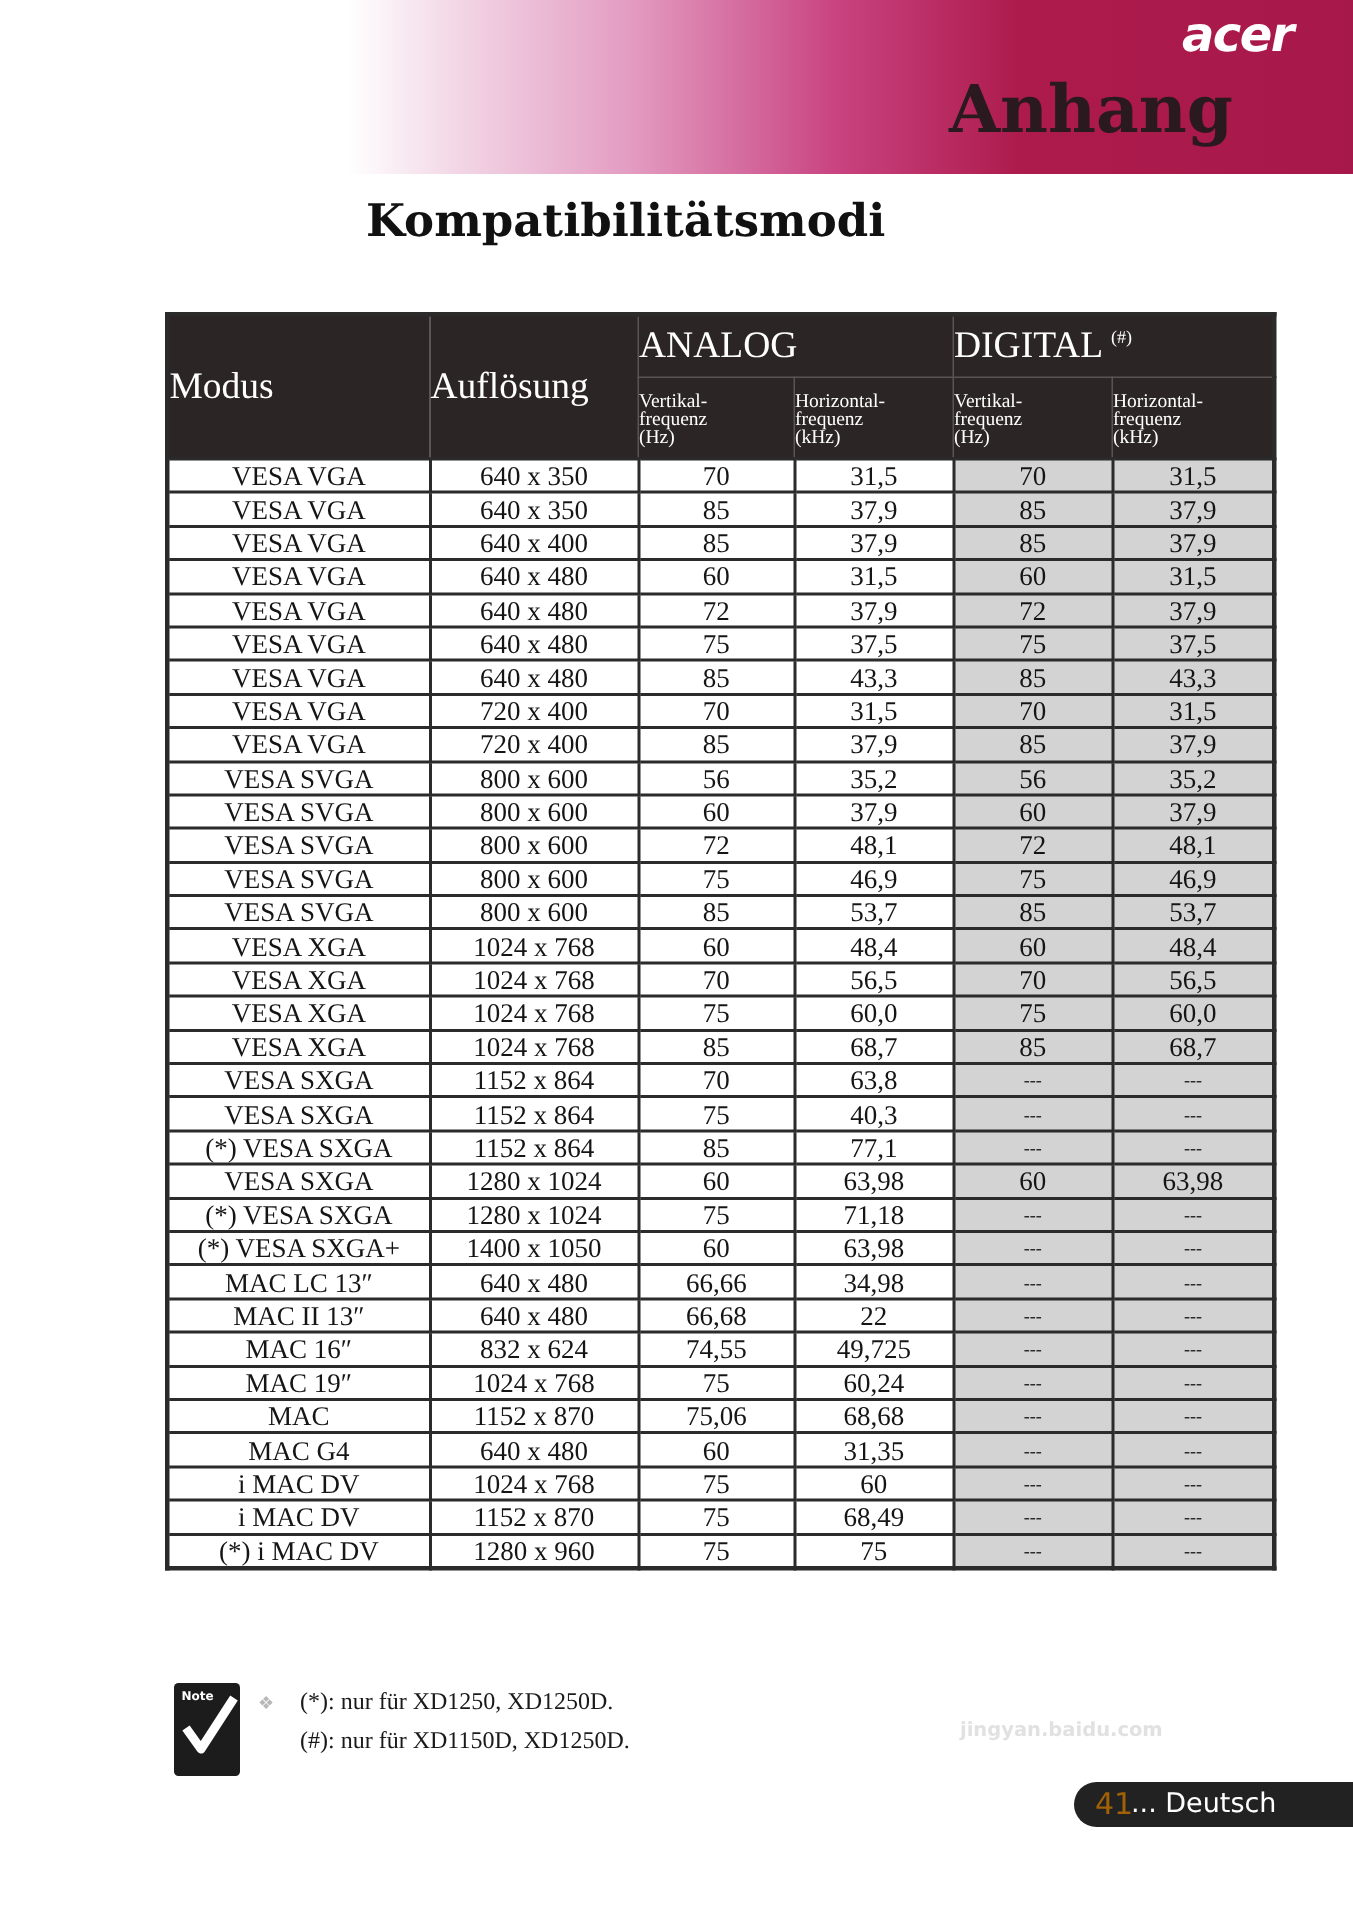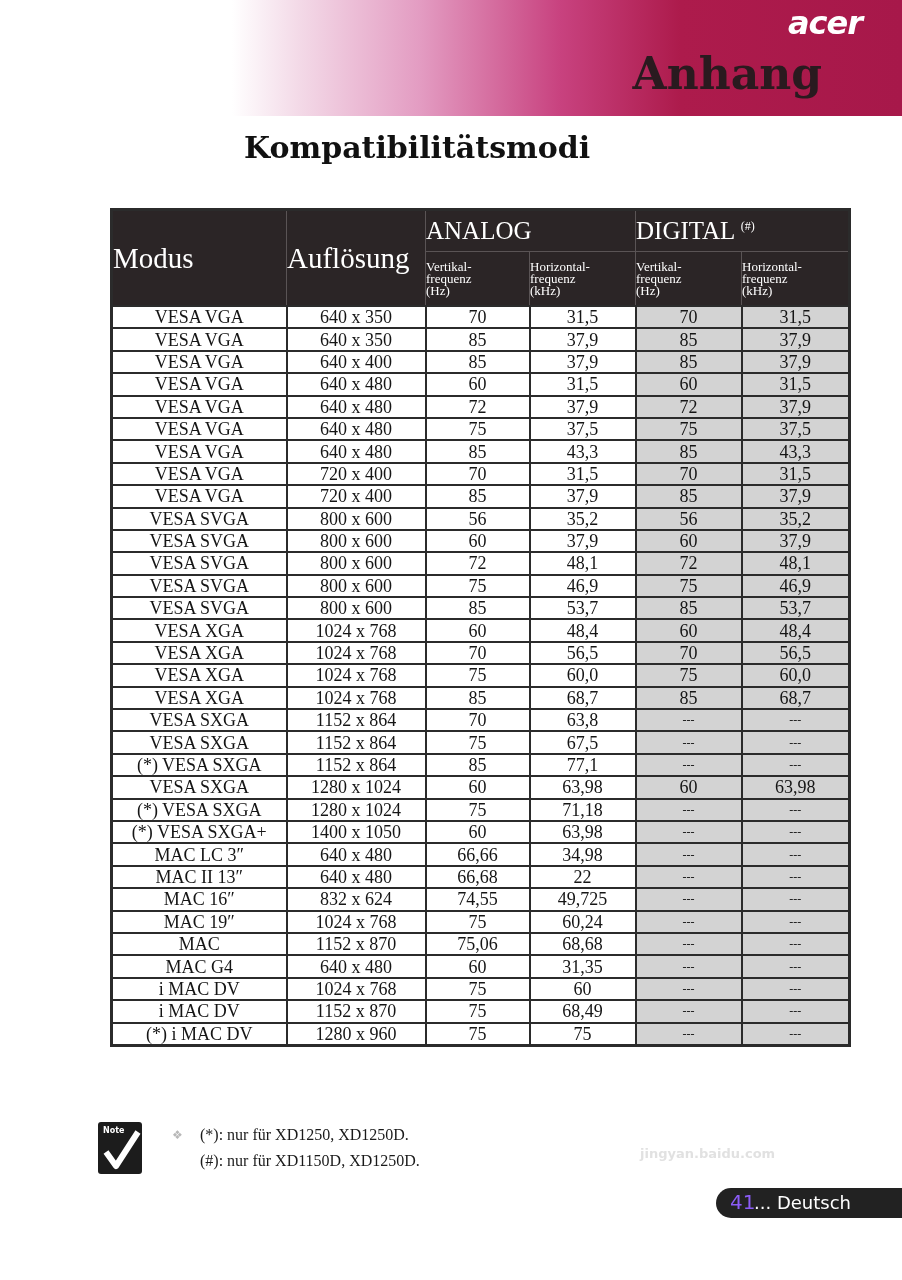--- a/index.html
+++ b/index.html
@@ -30,51 +30,51 @@
   table.compat col.c1 { width: 175px; }
   table.compat col.c2 { width: 139px; }
   table.compat col.c3 { width: 104px; }
   table.compat col.c4 { width: 106px; }
   table.compat col.c5 { width: 106px; }
   table.compat col.c6 { width: 108px; }
   thead th {
     background: #2b2526; color: #ffffff; font-weight: normal; text-align: left;
     border: 1px solid #5a5455; padding: 0;
   }
-  th.big { font-size: 29px; height: 94px; }
+  th.big { font-size: 25px; height: 94px; }
   th.grp { font-size: 25px; height: 40px; }
   th.grp sup { font-size: 12px; }
   th.sub { font-size: 13px; line-height: 12px; height: 52px; vertical-align: middle; }
   tbody td {
     border: 2px solid #2b2b2b; text-align: center; font-size: 18px; height: 20.4px;
     padding: 0; line-height: 20px; color: #151515;
   }
   tbody td.dig { background: #d3d3d3; }
   tbody td.dash { font-size: 12px; }
   .note-icon {
-    position: absolute; left: 98px; top: 1122px; width: 44px; height: 52px;
+    position: absolute; left: 116px; top: 1122px; width: 44px; height: 62px;
     background: #1c1c1c; border-radius: 3px;
   }
   .note-icon .note-label {
     position: absolute; left: 5px; top: 4px; font-family: "DejaVu Sans", sans-serif;
     font-size: 8px; color: #fff; font-weight: bold;
   }
   .note-icon svg { position: absolute; left: 4px; top: 8px; }
   .bullet {
     position: absolute; left: 172px; top: 1128px; font-size: 12px; color: #b8b8b8;
     font-family: "DejaVu Sans", sans-serif;
   }
   .note-line { position: absolute; left: 200px; font-size: 16px; color: #1a1a1a; }
   .footer-bar {
     position: absolute; left: 716px; top: 1188px; width: 186px; height: 30px;
     background: #222; border-radius: 15px 0 0 15px;
   }
   .footer-page {
     position: absolute; left: 730px; top: 1190px; font-family: "DejaVu Sans", sans-serif;
-    font-size: 20px; color: #8b5cf6;
+    font-size: 20px; color: #a16207;
   }
   .footer-lang {
     position: absolute; left: 754px; top: 1192px; font-family: "DejaVu Sans", sans-serif;
     font-size: 18px; color: #fff;
   }
   .watermark {
     position: absolute; left: 640px; top: 1150px; font-family: "DejaVu Sans", sans-serif;
     color: rgba(200,200,200,0.55); font-weight: bold;
   }
   .watermark .wm-main { font-size: 40px; letter-spacing: 1px; }
@@ -269,21 +269,21 @@
         <td>1152 x 864</td>
         <td>70</td>
         <td>63,8</td>
         <td class="dig dash">---</td>
         <td class="dig dash">---</td>
       </tr>
       <tr>
         <td>VESA SXGA</td>
         <td>1152 x 864</td>
         <td>75</td>
-        <td>67,5</td>
+        <td>40,3</td>
         <td class="dig dash">---</td>
         <td class="dig dash">---</td>
       </tr>
       <tr>
         <td>(*) VESA SXGA</td>
         <td>1152 x 864</td>
         <td>85</td>
         <td>77,1</td>
         <td class="dig dash">---</td>
         <td class="dig dash">---</td>
@@ -306,21 +306,21 @@
       </tr>
       <tr>
         <td>(*) VESA SXGA+</td>
         <td>1400 x 1050</td>
         <td>60</td>
         <td>63,98</td>
         <td class="dig dash">---</td>
         <td class="dig dash">---</td>
       </tr>
       <tr>
-        <td>MAC LC 3″</td>
+        <td>MAC LC 13″</td>
         <td>640 x 480</td>
         <td>66,66</td>
         <td>34,98</td>
         <td class="dig dash">---</td>
         <td class="dig dash">---</td>
       </tr>
       <tr>
         <td>MAC II 13″</td>
         <td>640 x 480</td>
         <td>66,68</td>

